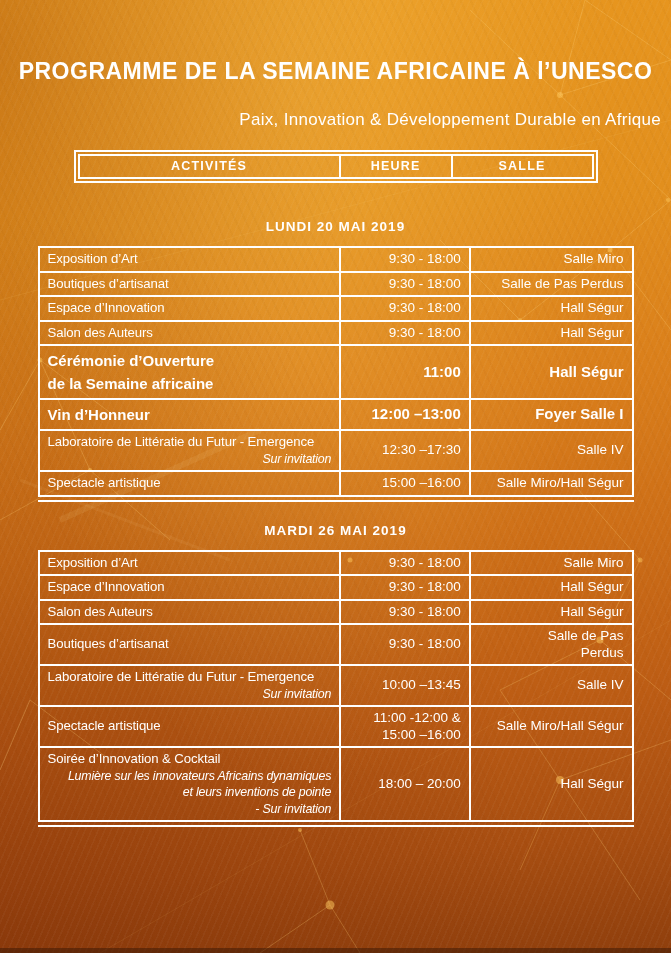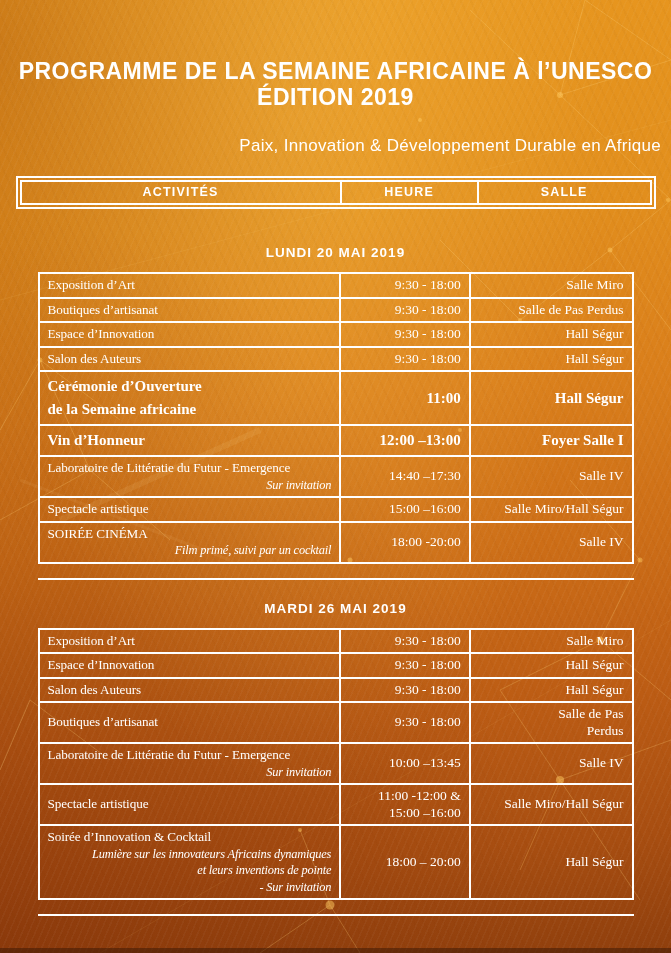--- a/index.html
+++ b/index.html
@@ -31,21 +31,21 @@
     font-size:23px;line-height:26px;
     font-weight:700;letter-spacing:.5px;
   }
   .page-subtitle{
     margin:26px 10px 0;
     text-align:right;
     font-size:17px;font-weight:400;letter-spacing:.3px;
   }
 
   .cols-header-wrap{
-    width:640px;margin:20px auto 0;
+    width:524px;margin:20px auto 0;
     border:2px solid #fff;padding:2px;
     box-sizing:border-box;
   }
   table{border-collapse:collapse;table-layout:fixed;width:100%;}
   .cols-header td{
     border:2px solid #fff;
     text-align:center;font-weight:700;
     font-size:12.5px;letter-spacing:1.2px;
     padding:3px 0 4px;
   }
@@ -53,23 +53,22 @@
   .day-heading{
     margin:21px 0 12px;
     text-align:center;
     font-size:13.5px;font-weight:700;letter-spacing:1px;
   }
   .day:first-of-type .day-heading{margin-top:36px;}
 
   .tablewrap{
     width:596px;margin:0 auto;
     border-bottom:2.5px solid #fff;
-    padding-bottom:14px;
+    padding-bottom:3px;
     box-sizing:border-box;
-    font-family:Liberation Serif, serif;
   }
   .sched td{
     border:2px solid #fff;
     padding:3px 8px;
     vertical-align:middle;
     font-size:13.5px;line-height:16.5px;
   }
   .col-activity{text-align:left;}
   .activity-main{white-space:pre-line;font-size:13.2px;letter-spacing:-0.1px;}
   .activity-sub{white-space:pre-line;font-style:italic;font-size:12.4px;letter-spacing:-0.2px;text-align:right;}
@@ -111,21 +110,21 @@
       <circle cx="420" cy="120" r="2"></circle>
         <circle cx="350" cy="560" r="2.5"></circle>
         <circle cx="460" cy="430" r="2"></circle>
     </g>
   </svg>
 
   <div class="texture"></div>
 
   <div class="content">
 
-    <h1 class="page-title"><span>PROGRAMME DE LA SEMAINE AFRICAINE À l’UNESCO</span><br><span>ÉDITION 2019</span></h1>
+    <h1 class="page-title"><span>PROGRAMME DE LA SEMAINE AFRICAINE À l’UNESCO</span><br></h1>
 
     <p class="page-subtitle">Paix, Innovation &amp; Développement Durable en Afrique</p>
 
     <div class="cols-header-wrap">
       <table class="cols-header">
         <colgroup>
             <col style="width:50.8%">
             <col style="width:21.8%">
             <col style="width:27.4%">
           </colgroup>
@@ -191,37 +190,29 @@
                     <div class="activity-main">Vin d’Honneur</div>
                   </td>
                   <td class="col-heure">12:00 –13:00</td>
                   <td class="col-salle">Foyer Salle I</td>
                 </tr>
                 <tr>
                   <td class="col-activity">
                     <div class="activity-main">Laboratoire de Littératie du Futur - Emergence</div>
                     <div class="activity-sub">Sur invitation</div>
                   </td>
-                  <td class="col-heure">14:40 –17:30</td>
+                  <td class="col-heure">12:30 –17:30</td>
                   <td class="col-salle">Salle IV</td>
                 </tr>
                 <tr>
                   <td class="col-activity">
                     <div class="activity-main">Spectacle artistique</div>
                   </td>
                   <td class="col-heure">15:00 –16:00</td>
                   <td class="col-salle">Salle Miro/Hall Ségur</td>
-                </tr>
-                <tr>
-                  <td class="col-activity">
-                    <div class="activity-main">SOIRÉE CINÉMA</div>
-                    <div class="activity-sub">Film primé, suivi par un cocktail</div>
-                  </td>
-                  <td class="col-heure">18:00 -20:00</td>
-                  <td class="col-salle">Salle IV</td>
                 </tr>
               </tbody>
       </table>
     </div>
   </section>
 
   <section class="day">
     <h2 class="day-heading">MARDI 26 MAI 2019</h2>
     <div class="tablewrap">
       <table class="sched">

